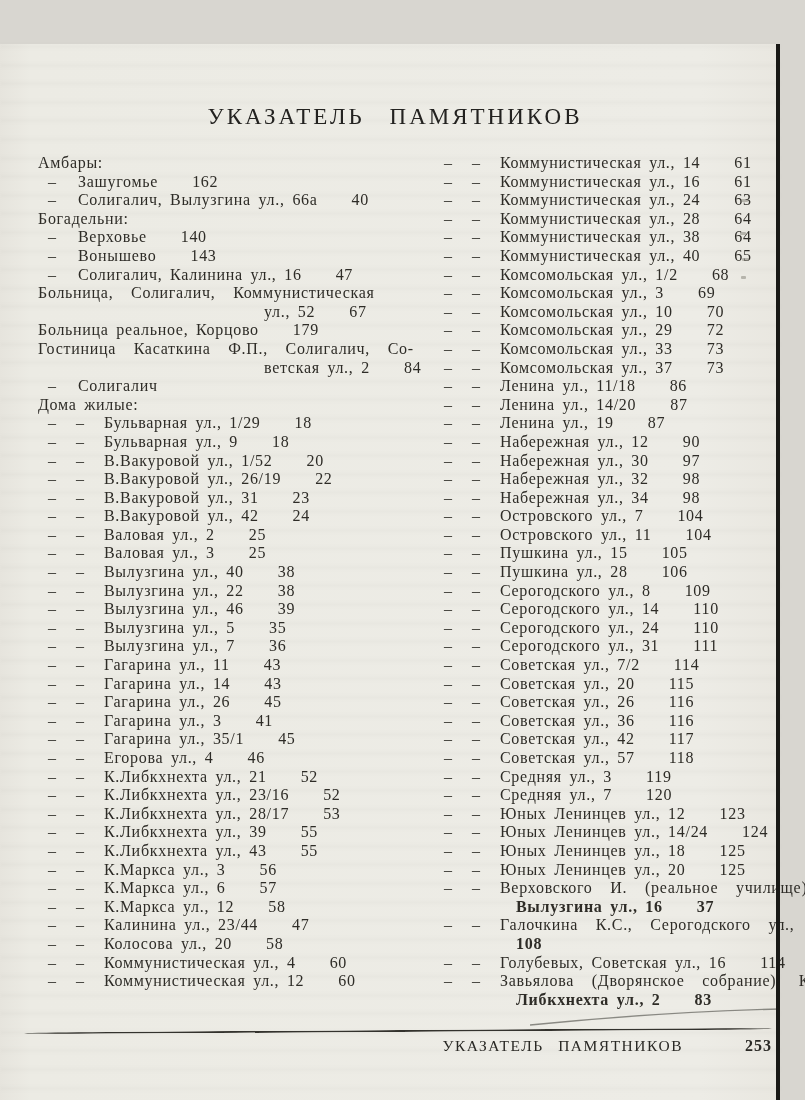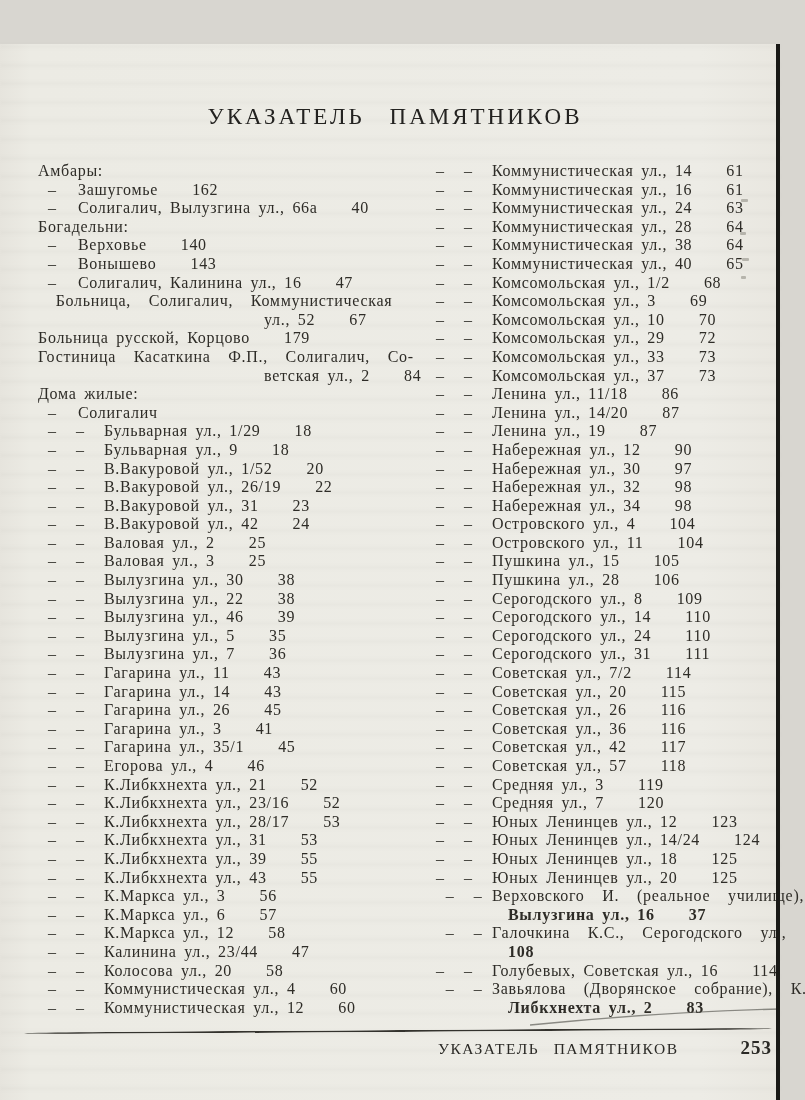--- a/index.html
+++ b/index.html
@@ -20,46 +20,46 @@
       rgba(110,108,100,0.045) 0px, rgba(110,108,100,0.045) 5px,
       rgba(0,0,0,0) 5px, rgba(0,0,0,0) 18.6px);
     mix-blend-mode:multiply;opacity:.5;filter:blur(1.2px);
   }
   .scan-edge-right{position:absolute;top:0;right:0;width:4px;height:1100px;background:#191916;}
   .title{
     position:absolute;top:60px;left:0;width:790px;text-align:center;
     font-size:23px;letter-spacing:3px;word-spacing:16px;color:#232220;
   }
   .columns{
-    position:absolute;top:118px;left:38px;width:760px;
-    display:flex;gap:16px;
+    position:absolute;top:110px;left:38px;width:760px;
+    display:flex;gap:24px;
   }
   .col{width:372px;font-size:16px;line-height:18.6px;letter-spacing:0.7px;word-spacing:3px;}
   .line{white-space:nowrap;height:18.6px;}
   .pre{display:inline-block;box-sizing:border-box;padding-left:10px;vertical-align:baseline;}
   .pre.d1{width:40px;}
   .pre.d2{width:66px;}
   .dash{display:inline-block;width:28px;}
   .num{margin-left:34px;}
   .num.solo{margin-left:0;}
   .it{}
-  .wide{word-spacing:13px;text-align:center;}
+  .wide{word-spacing:13px;}
   .cont-deep{padding-left:226px;}
   .cont-mid{padding-left:82px;font-weight:bold;}
   .page-edge-curve{position:absolute;top:960px;right:0;width:250px;height:24px;}
   .footer-rule{
     position:absolute;left:24px;right:8px;top:986px;height:0;
     border-top:2px solid #33322d;transform:rotate(-0.35deg);border-radius:50%/100%;
   }
   .footer{
     position:absolute;top:993px;right:8px;display:flex;align-items:baseline;gap:62px;
     font-size:15.5px;color:#2a2925;
   }
   .footer-title{letter-spacing:1.5px;word-spacing:9px;}
-  .footer-num{font-weight:bold;font-size:19px;letter-spacing:1px;}
+  .footer-num{font-weight:bold;font-size:16px;letter-spacing:1px;}
   .watermark{
     position:absolute;right:20px;bottom:3px;
     font-family:"DejaVu Sans","Liberation Sans",sans-serif;
     font-size:14px;font-weight:bold;letter-spacing:6.5px;word-spacing:17px;
     color:#a3a9ab;text-shadow:0 1px 1px #ffffff, 0 -1px 0 rgba(120,126,128,0.35);
   }
   
   .speck{position:absolute;background:#8a887f;opacity:.55;border-radius:1px;}
 </style>
 </head>
@@ -73,48 +73,47 @@
     <div class="col">
         <div class="line"><span>Амбары:</span></div>
         <div class="line"><span class="pre d1"><span class="dash">–</span></span><span>Зашугомье</span><span class="num">162</span></div>
         <div class="line"><span class="pre d1"><span class="dash">–</span></span><span>Солигалич, Вылузгина ул., 66а</span><span class="num">40</span></div>
         <div class="line"><span>Богадельни:</span></div>
         <div class="line"><span class="pre d1"><span class="dash">–</span></span><span>Верховье</span><span class="num">140</span></div>
         <div class="line"><span class="pre d1"><span class="dash">–</span></span><span>Вонышево</span><span class="num">143</span></div>
         <div class="line"><span class="pre d1"><span class="dash">–</span></span><span>Солигалич, Калинина ул., 16</span><span class="num">47</span></div>
         <div class="line wide"><span>Больница, Солигалич, Коммунистическая</span></div>
         <div class="line cont-deep"><span>ул., 52</span><span class="num">67</span></div>
-        <div class="line"><span>Больница русской, Корцово</span><span class="num">179</span></div>
+        <div class="line"><span>Больница реальное, Корцово</span><span class="num">179</span></div>
         <div class="line wide"><span>Гостиница Касаткина Ф.П., Солигалич, Со-</span></div>
         <div class="line cont-deep"><span>ветская ул., 2</span><span class="num">84</span></div>
+        <div class="line"><span class="pre d1"><span class="dash">–</span></span><span>Солигалич</span></div>
         <div class="line"><span>Дома жилые:</span></div>
-        <div class="line"><span class="pre d1"><span class="dash">–</span></span><span>Солигалич</span></div>
         <div class="line"><span class="pre d2"><span class="dash">–</span><span class="dash">–</span></span><span>Бульварная ул., 1/29</span><span class="num">18</span></div>
         <div class="line"><span class="pre d2"><span class="dash">–</span><span class="dash">–</span></span><span>Бульварная ул., 9</span><span class="num">18</span></div>
         <div class="line"><span class="pre d2"><span class="dash">–</span><span class="dash">–</span></span><span>В.Вакуровой ул., 1/52</span><span class="num">20</span></div>
         <div class="line"><span class="pre d2"><span class="dash">–</span><span class="dash">–</span></span><span>В.Вакуровой ул., 26/19</span><span class="num">22</span></div>
         <div class="line"><span class="pre d2"><span class="dash">–</span><span class="dash">–</span></span><span>В.Вакуровой ул., 31</span><span class="num">23</span></div>
         <div class="line"><span class="pre d2"><span class="dash">–</span><span class="dash">–</span></span><span>В.Вакуровой ул., 42</span><span class="num">24</span></div>
         <div class="line"><span class="pre d2"><span class="dash">–</span><span class="dash">–</span></span><span>Валовая ул., 2</span><span class="num">25</span></div>
         <div class="line"><span class="pre d2"><span class="dash">–</span><span class="dash">–</span></span><span>Валовая ул., 3</span><span class="num">25</span></div>
-        <div class="line"><span class="pre d2"><span class="dash">–</span><span class="dash">–</span></span><span>Вылузгина ул., 30</span><span class="num">38</span></div>
+        <div class="line"><span class="pre d2"><span class="dash">–</span><span class="dash">–</span></span><span>Вылузгина ул., 40</span><span class="num">38</span></div>
         <div class="line"><span class="pre d2"><span class="dash">–</span><span class="dash">–</span></span><span>Вылузгина ул., 22</span><span class="num">38</span></div>
         <div class="line"><span class="pre d2"><span class="dash">–</span><span class="dash">–</span></span><span>Вылузгина ул., 46</span><span class="num">39</span></div>
         <div class="line"><span class="pre d2"><span class="dash">–</span><span class="dash">–</span></span><span>Вылузгина ул., 5</span><span class="num">35</span></div>
         <div class="line"><span class="pre d2"><span class="dash">–</span><span class="dash">–</span></span><span>Вылузгина ул., 7</span><span class="num">36</span></div>
         <div class="line"><span class="pre d2"><span class="dash">–</span><span class="dash">–</span></span><span>Гагарина ул., 11</span><span class="num">43</span></div>
         <div class="line"><span class="pre d2"><span class="dash">–</span><span class="dash">–</span></span><span>Гагарина ул., 14</span><span class="num">43</span></div>
         <div class="line"><span class="pre d2"><span class="dash">–</span><span class="dash">–</span></span><span>Гагарина ул., 26</span><span class="num">45</span></div>
         <div class="line"><span class="pre d2"><span class="dash">–</span><span class="dash">–</span></span><span>Гагарина ул., 3</span><span class="num">41</span></div>
         <div class="line"><span class="pre d2"><span class="dash">–</span><span class="dash">–</span></span><span>Гагарина ул., 35/1</span><span class="num">45</span></div>
         <div class="line"><span class="pre d2"><span class="dash">–</span><span class="dash">–</span></span><span>Егорова ул., 4</span><span class="num">46</span></div>
         <div class="line"><span class="pre d2"><span class="dash">–</span><span class="dash">–</span></span><span>К.Либкхнехта ул., 21</span><span class="num">52</span></div>
         <div class="line"><span class="pre d2"><span class="dash">–</span><span class="dash">–</span></span><span>К.Либкхнехта ул., 23/16</span><span class="num">52</span></div>
         <div class="line"><span class="pre d2"><span class="dash">–</span><span class="dash">–</span></span><span>К.Либкхнехта ул., 28/17</span><span class="num">53</span></div>
-        <div class="line"><span class="pre d2"><span class="dash">–</span><span class="dash">–</span></span><span>К.Либкхнехта ул., 31</span><span class="num">53</span></div>
         <div class="line"><span class="pre d2"><span class="dash">–</span><span class="dash">–</span></span><span>К.Либкхнехта ул., 39</span><span class="num">55</span></div>
         <div class="line"><span class="pre d2"><span class="dash">–</span><span class="dash">–</span></span><span>К.Либкхнехта ул., 43</span><span class="num">55</span></div>
         <div class="line"><span class="pre d2"><span class="dash">–</span><span class="dash">–</span></span><span>К.Маркса ул., 3</span><span class="num">56</span></div>
         <div class="line"><span class="pre d2"><span class="dash">–</span><span class="dash">–</span></span><span>К.Маркса ул., 6</span><span class="num">57</span></div>
         <div class="line"><span class="pre d2"><span class="dash">–</span><span class="dash">–</span></span><span>К.Маркса ул., 12</span><span class="num">58</span></div>
         <div class="line"><span class="pre d2"><span class="dash">–</span><span class="dash">–</span></span><span>Калинина ул., 23/44</span><span class="num">47</span></div>
         <div class="line"><span class="pre d2"><span class="dash">–</span><span class="dash">–</span></span><span>Колосова ул., 20</span><span class="num">58</span></div>
         <div class="line"><span class="pre d2"><span class="dash">–</span><span class="dash">–</span></span><span>Коммунистическая ул., 4</span><span class="num">60</span></div>
         <div class="line"><span class="pre d2"><span class="dash">–</span><span class="dash">–</span></span><span>Коммунистическая ул., 12</span><span class="num">60</span></div>
       </div>
@@ -131,21 +130,21 @@
         <div class="line"><span class="pre d2"><span class="dash">–</span><span class="dash">–</span></span><span>Комсомольская ул., 29</span><span class="num">72</span></div>
         <div class="line"><span class="pre d2"><span class="dash">–</span><span class="dash">–</span></span><span>Комсомольская ул., 33</span><span class="num">73</span></div>
         <div class="line"><span class="pre d2"><span class="dash">–</span><span class="dash">–</span></span><span>Комсомольская ул., 37</span><span class="num">73</span></div>
         <div class="line"><span class="pre d2"><span class="dash">–</span><span class="dash">–</span></span><span>Ленина ул., 11/18</span><span class="num">86</span></div>
         <div class="line"><span class="pre d2"><span class="dash">–</span><span class="dash">–</span></span><span>Ленина ул., 14/20</span><span class="num">87</span></div>
         <div class="line"><span class="pre d2"><span class="dash">–</span><span class="dash">–</span></span><span>Ленина ул., 19</span><span class="num">87</span></div>
         <div class="line"><span class="pre d2"><span class="dash">–</span><span class="dash">–</span></span><span>Набережная ул., 12</span><span class="num">90</span></div>
         <div class="line"><span class="pre d2"><span class="dash">–</span><span class="dash">–</span></span><span>Набережная ул., 30</span><span class="num">97</span></div>
         <div class="line"><span class="pre d2"><span class="dash">–</span><span class="dash">–</span></span><span>Набережная ул., 32</span><span class="num">98</span></div>
         <div class="line"><span class="pre d2"><span class="dash">–</span><span class="dash">–</span></span><span>Набережная ул., 34</span><span class="num">98</span></div>
-        <div class="line"><span class="pre d2"><span class="dash">–</span><span class="dash">–</span></span><span>Островского ул., 4</span><span class="num">104</span></div>
+        <div class="line"><span class="pre d2"><span class="dash">–</span><span class="dash">–</span></span><span>Островского ул., 7</span><span class="num">104</span></div>
         <div class="line"><span class="pre d2"><span class="dash">–</span><span class="dash">–</span></span><span>Островского ул., 11</span><span class="num">104</span></div>
         <div class="line"><span class="pre d2"><span class="dash">–</span><span class="dash">–</span></span><span>Пушкина ул., 15</span><span class="num">105</span></div>
         <div class="line"><span class="pre d2"><span class="dash">–</span><span class="dash">–</span></span><span>Пушкина ул., 28</span><span class="num">106</span></div>
         <div class="line"><span class="pre d2"><span class="dash">–</span><span class="dash">–</span></span><span>Серогодского ул., 8</span><span class="num">109</span></div>
         <div class="line"><span class="pre d2"><span class="dash">–</span><span class="dash">–</span></span><span>Серогодского ул., 14</span><span class="num">110</span></div>
         <div class="line"><span class="pre d2"><span class="dash">–</span><span class="dash">–</span></span><span>Серогодского ул., 24</span><span class="num">110</span></div>
         <div class="line"><span class="pre d2"><span class="dash">–</span><span class="dash">–</span></span><span>Серогодского ул., 31</span><span class="num">111</span></div>
         <div class="line"><span class="pre d2"><span class="dash">–</span><span class="dash">–</span></span><span>Советская ул., 7/2</span><span class="num">114</span></div>
         <div class="line"><span class="pre d2"><span class="dash">–</span><span class="dash">–</span></span><span>Советская ул., 20</span><span class="num">115</span></div>
         <div class="line"><span class="pre d2"><span class="dash">–</span><span class="dash">–</span></span><span>Советская ул., 26</span><span class="num">116</span></div>

